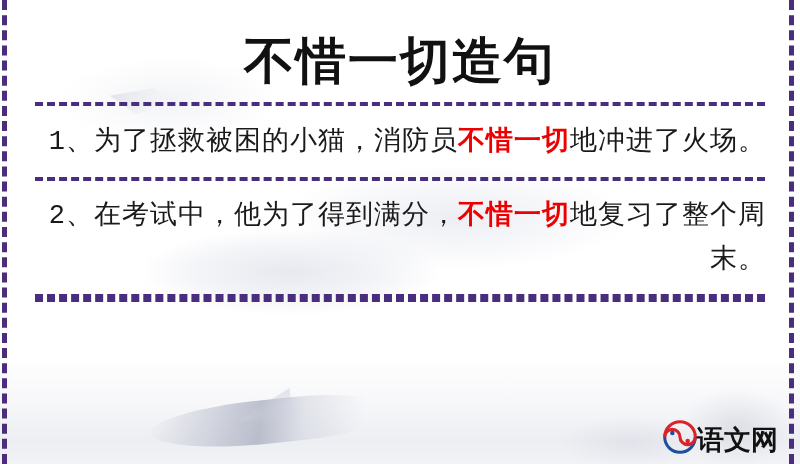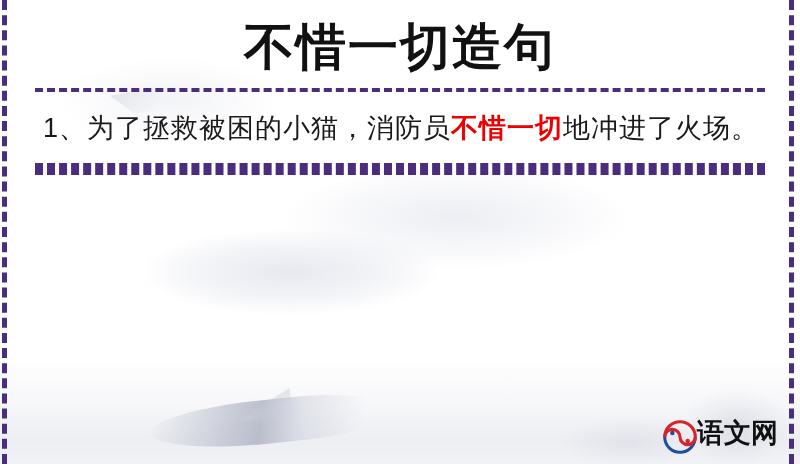--- a/index.html
+++ b/index.html
@@ -115,21 +115,21 @@
   .rail-left  { left: 2px; }
   .rail-right { left: 789px; }
 
   
   .content {
     position: relative;
     z-index: 2;
     width: 800px;
     height: 464px;
     box-sizing: border-box;
-    padding: 0 34px 0 34px;
+    padding: 14px 34px 0 34px;
   }
 
   .title {
     text-align: center;
     font-family: "Liberation Serif", "DejaVu Serif", serif;
     font-weight: bold;
     font-size: 50px;
     line-height: 1;
     color: #111111;
     letter-spacing: 2px;
@@ -138,44 +138,44 @@
     white-space: nowrap;
   }
 
   .rule {
     height: 0;
     border-top: 4px dashed #4a2d7d;
     margin: 0 1px;
   }
 
   .sentence {
-    font-family: Liberation Sans, sans-serif;
+    font-family: Liberation Mono, monospace;
     font-size: 27px;
     line-height: 44px;
     color: #1a1a1a;
     letter-spacing: 1px;
     padding: 11px 0 10px 2px;
-    text-align: center;
+    text-align: right;
   }
   .sentence .hl {
     color: #ee0000;
     font-weight: bold;
   }
 
   .block-1 { padding-top: 14px; padding-bottom: 13px; }
   .block-2 { padding-top: 13px; padding-bottom: 12px; }
   .block-3 { padding-top: 15px; padding-bottom: 14px; }
 
   
   .logo {
     position: absolute;
     right: 22px;
     bottom: 10px;
     display: flex;
-    align-items: flex-start;
+    align-items: flex-end;
     z-index: 4;
   }
   .logo-mark {
     width: 34px;
     height: 34px;
     flex: 0 0 34px;
   }
   .logo-text {
     font-family: "Liberation Serif", "DejaVu Serif", serif;
     font-weight: bold;
@@ -209,20 +209,23 @@
     <div class="title">不惜一切造句</div>
 
     <div class="rule"></div>
 
     <div class="sentence block-1">
       <span>1、</span><span>为了拯救被困的小猫，消防员</span><span class="hl">不惜一切</span><span>地冲进了火场。</span>
     </div>
 
     <div class="rule"></div>
 
+    <div class="sentence block-2">
+      <span>2、</span><span>在考试中，他为了得到满分，</span><span class="hl">不惜一切</span><span>地复习了整个周末。</span>
+    </div>
 
     <div class="rule"></div>
 
 
     <div class="rule"></div>
 
   </div>
 
   <div class="logo">
     <svg class="logo-mark" viewBox="0 0 100 100">

